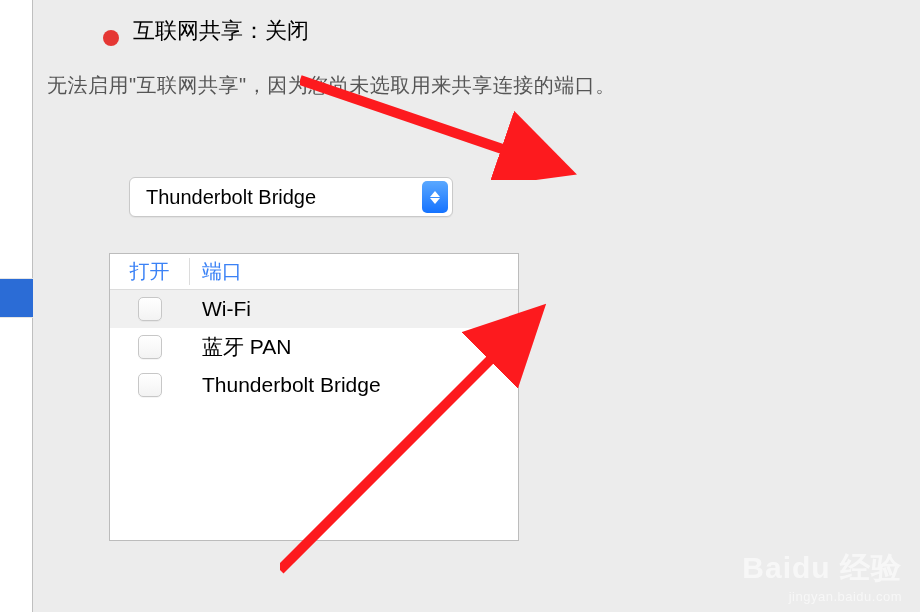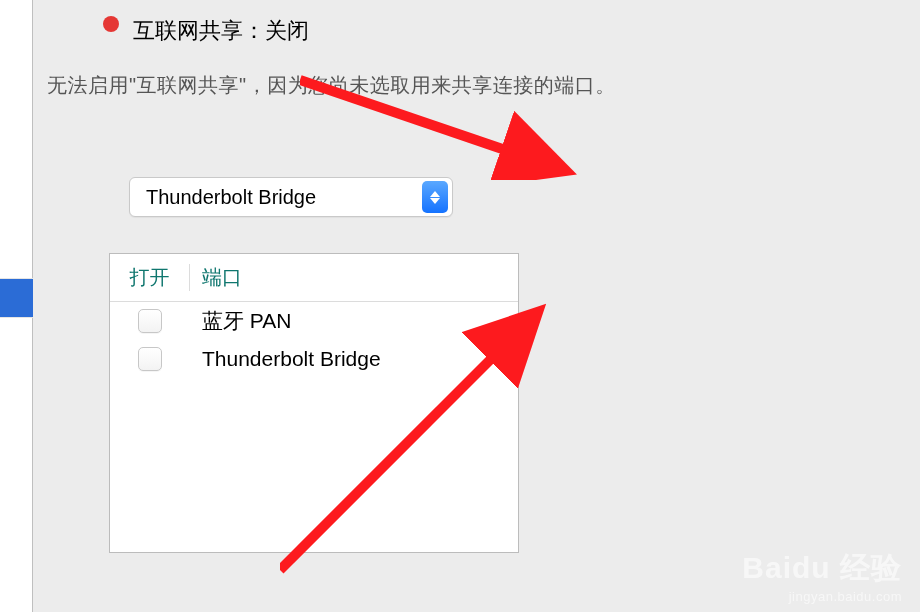--- a/index.html
+++ b/index.html
@@ -30,21 +30,21 @@
       border-right: 1px solid #bfbfbf;
       background: #fff;
     }
     .content {
       position: absolute;
       left: 33px; right: 0; top: 0; bottom: 0;
       padding: 12px 24px 0 14px;
     }
     .status-row {
       display: flex;
-      align-items: flex-start;
+      align-items: flex-end;
       gap: 14px;
       margin-left: 56px;
       margin-top: 4px;
     }
     .status-dot {
       width: 16px; height: 16px; border-radius: 50%;
       background: #e53734;
       flex-shrink: 0;
     }
     .status-text {
@@ -95,24 +95,24 @@
       gap: 1px;
     }
     .select-arrows svg { display: block; }
     .port-table {
       width: 410px;
       background: #fff;
       border: 1px solid #bcbcbc;
     }
     .thead {
       display: flex;
-      height: 48px;
-      align-items: center;
-      font-size: 20px;
-      color: #0f766e;
+      height: 36px;
+      align-items: center;
+      font-size: 20px;
+      color: #3b82f6;
       border-bottom: 1px solid #dcdcdc;
       background: #fff;
     }
     .th-open {
       width: 80px;
       text-align: center;
       border-right: 1px solid #dcdcdc;
     }
     .th-port { padding-left: 12px; text-align: right; }
     .tbody { min-height: 250px; }
@@ -180,20 +180,26 @@
     </div>
   </div>
 
   <div class="row row2">
     <div class="port-table">
       <div class="thead">
         <div class="th-open">打开</div>
         <div class="th-port">端口</div>
       </div>
       <div class="tbody" id="tbody">
+          <div class="trow sel">
+            <div class="td-open">
+              <div class="chk"></div>
+            </div>
+            <div class="td-port">Wi-Fi</div>
+          </div>
           <div class="trow">
             <div class="td-open">
               <div class="chk"></div>
             </div>
             <div class="td-port">蓝牙 PAN</div>
           </div>
           <div class="trow">
             <div class="td-open">
               <div class="chk"></div>
             </div>

